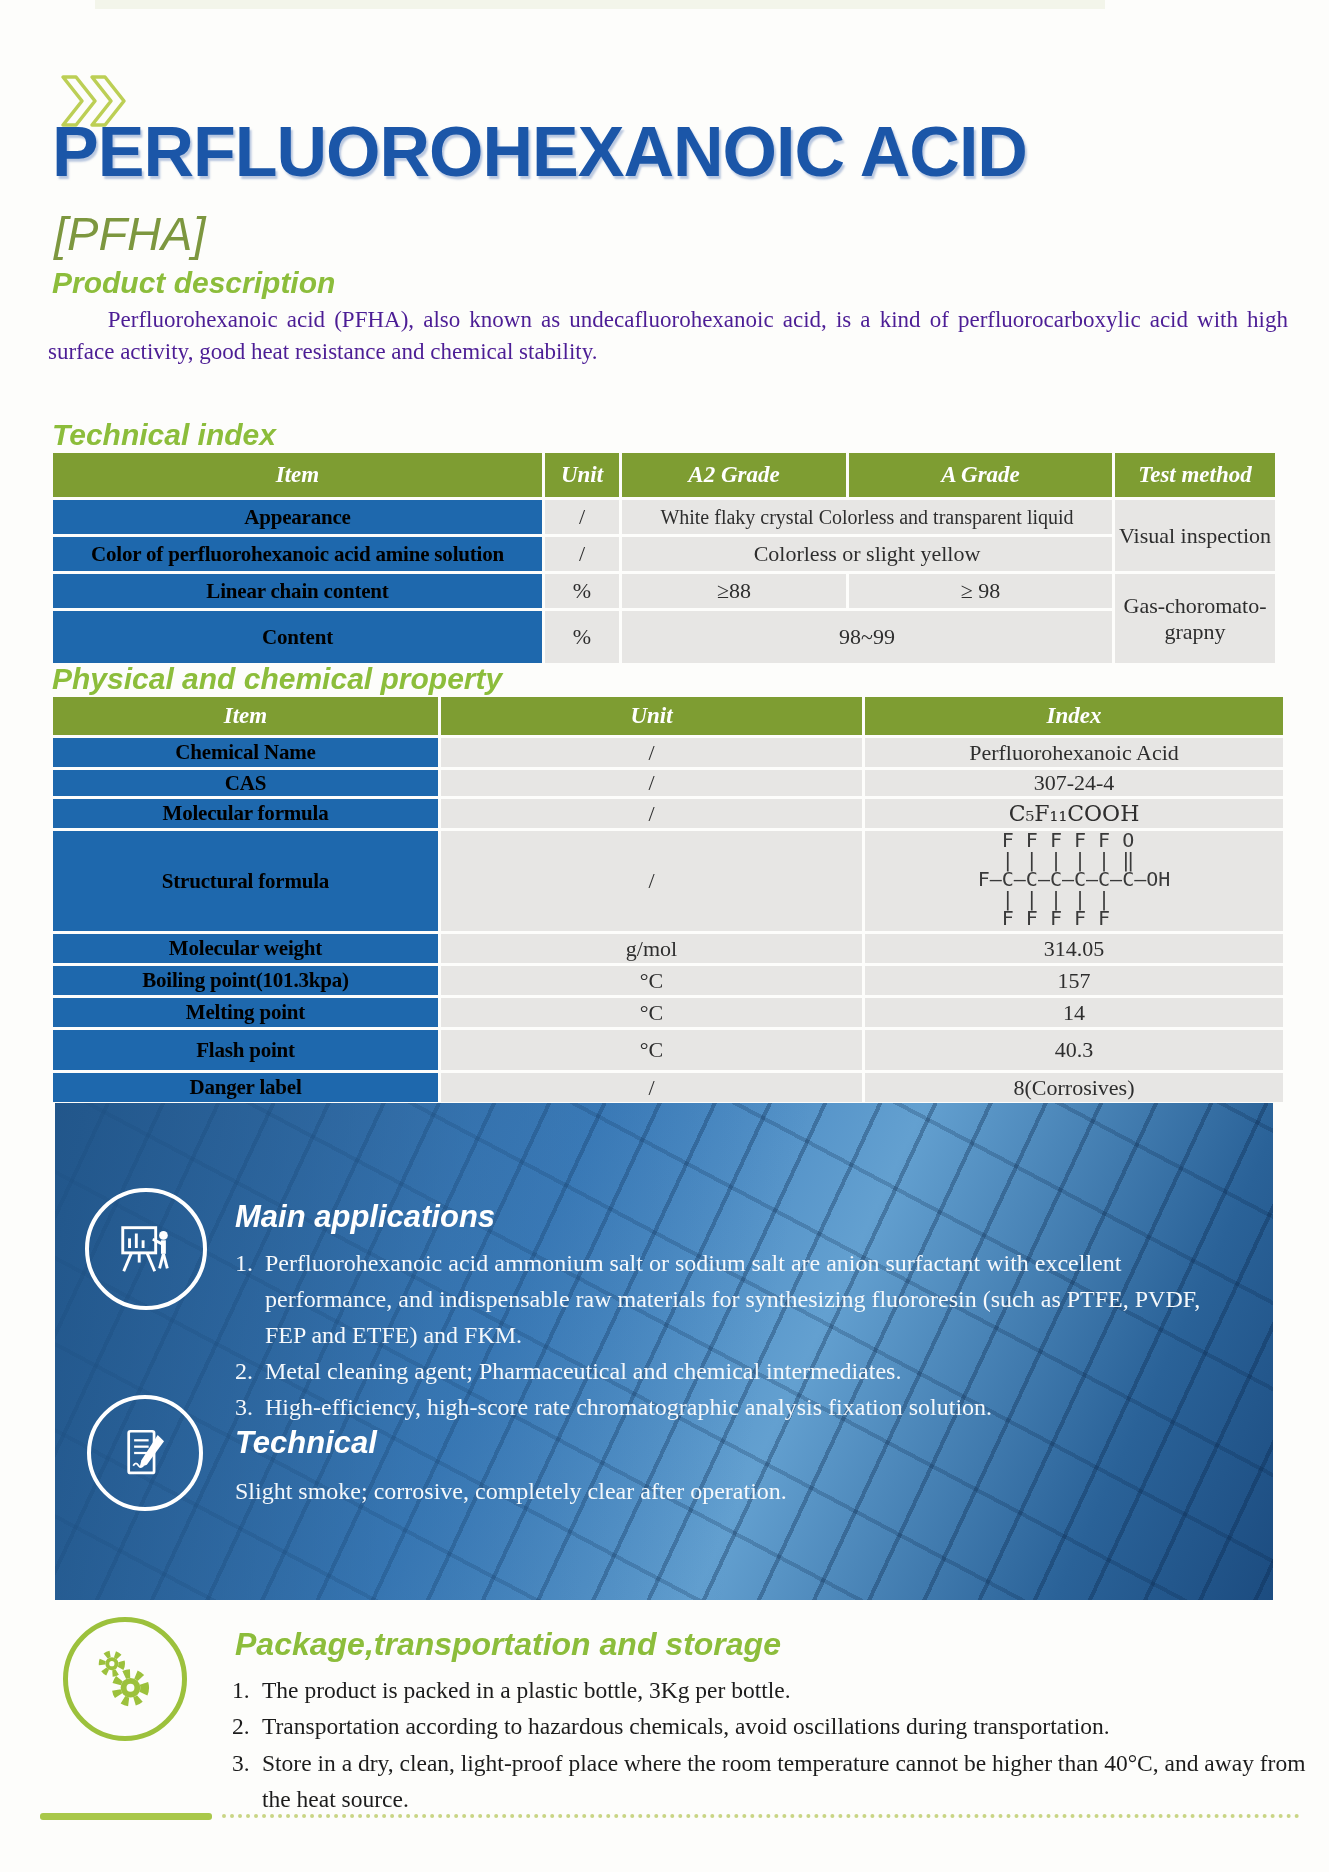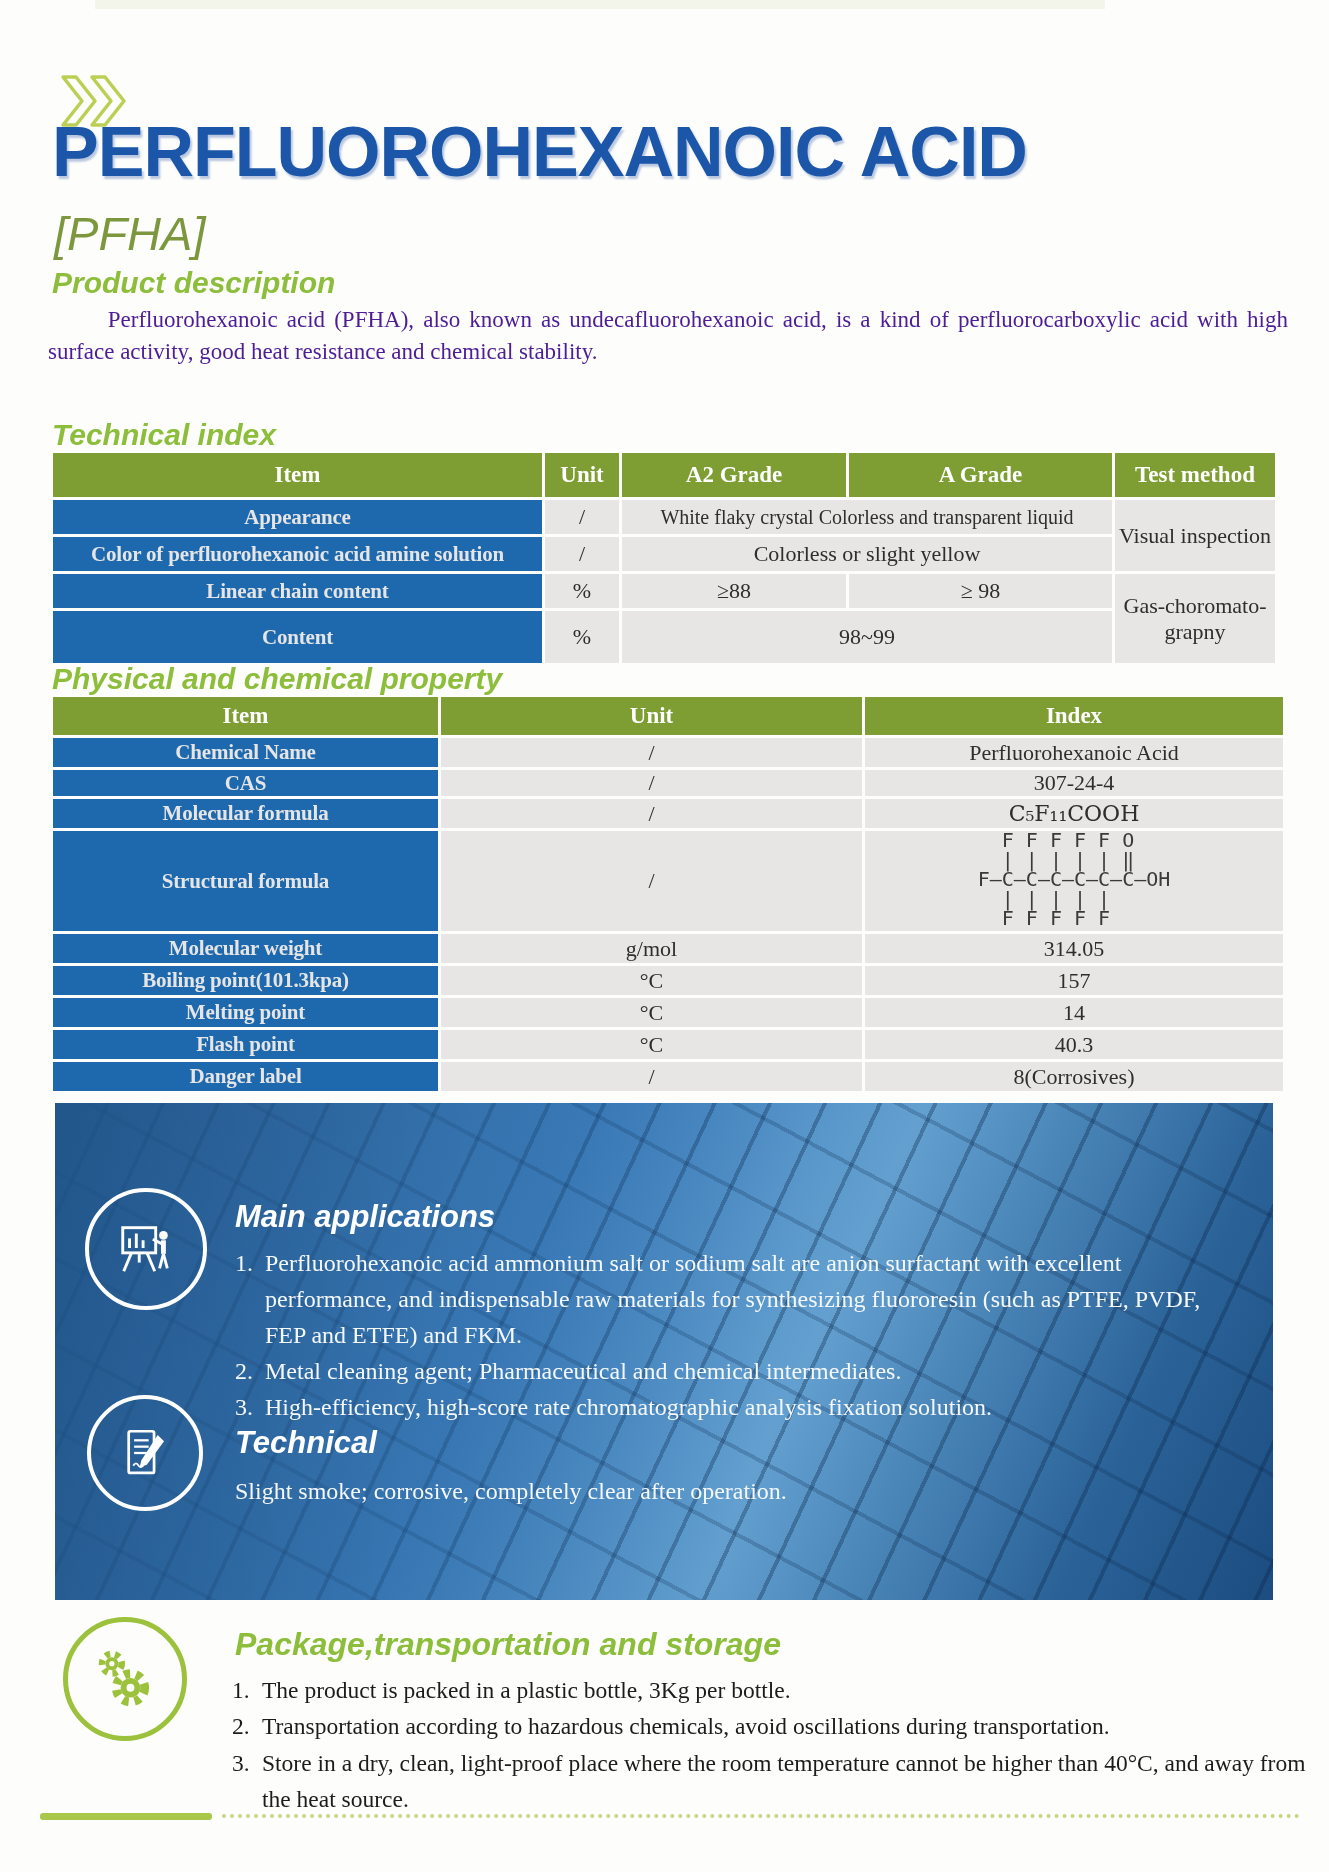--- a/index.html
+++ b/index.html
@@ -32,24 +32,24 @@
   .desc {
     left:48px; top:304px; width:1240px;
     font-size:23px; line-height:1.38; text-align:justify; text-indent:2.6em;
     color:#4c1d95;
   }
 
   
   .data-table { border-collapse:separate; border-spacing:3px; table-layout:fixed; }
   .data-table th {
     background:#7e9d32; color:#ffffff; font-weight:700; font-size:23px;
-    text-align:center; vertical-align:middle;
+    text-align:center; vertical-align:middle;font-style:italic;
   }
   .data-table td { text-align:center; vertical-align:middle; }
-  .lbl { background:#1e68ad; color:#e5e5e5; font-weight:700; font-size:21px; letter-spacing:-0.2px; }
+  .lbl { background:#1e68ad; color:#000000; font-weight:700; font-size:21px; letter-spacing:-0.2px; }
   .val { background:#e7e6e4; color:#2e2e2e; font-size:22px; }
   .val.small { font-size:20px; }
   .prewrap { white-space:pre-line; }
 
   .formula { font-family:"DejaVu Sans Mono", monospace; font-size:20px; line-height:0.98; color:#3a3a3a; }
   .formula div { white-space:pre; }
 
   
   .banner {
     left:55px; top:1103px; width:1218px; height:497px;
@@ -202,21 +202,21 @@
       <tr style="height:29px;">
         <td class="lbl">Boiling point(101.3kpa)</td>
         <td class="val">°C</td>
         <td class="val">157</td>
       </tr>
       <tr style="height:29px;">
         <td class="lbl">Melting point</td>
         <td class="val">°C</td>
         <td class="val">14</td>
       </tr>
-      <tr style="height:29px;">
+      <tr style="height:40px;">
         <td class="lbl">Flash point</td>
         <td class="val">°C</td>
         <td class="val">40.3</td>
       </tr>
       <tr style="height:29px;">
         <td class="lbl">Danger label</td>
         <td class="val">/</td>
         <td class="val">8(Corrosives)</td>
       </tr>
     </tbody>

